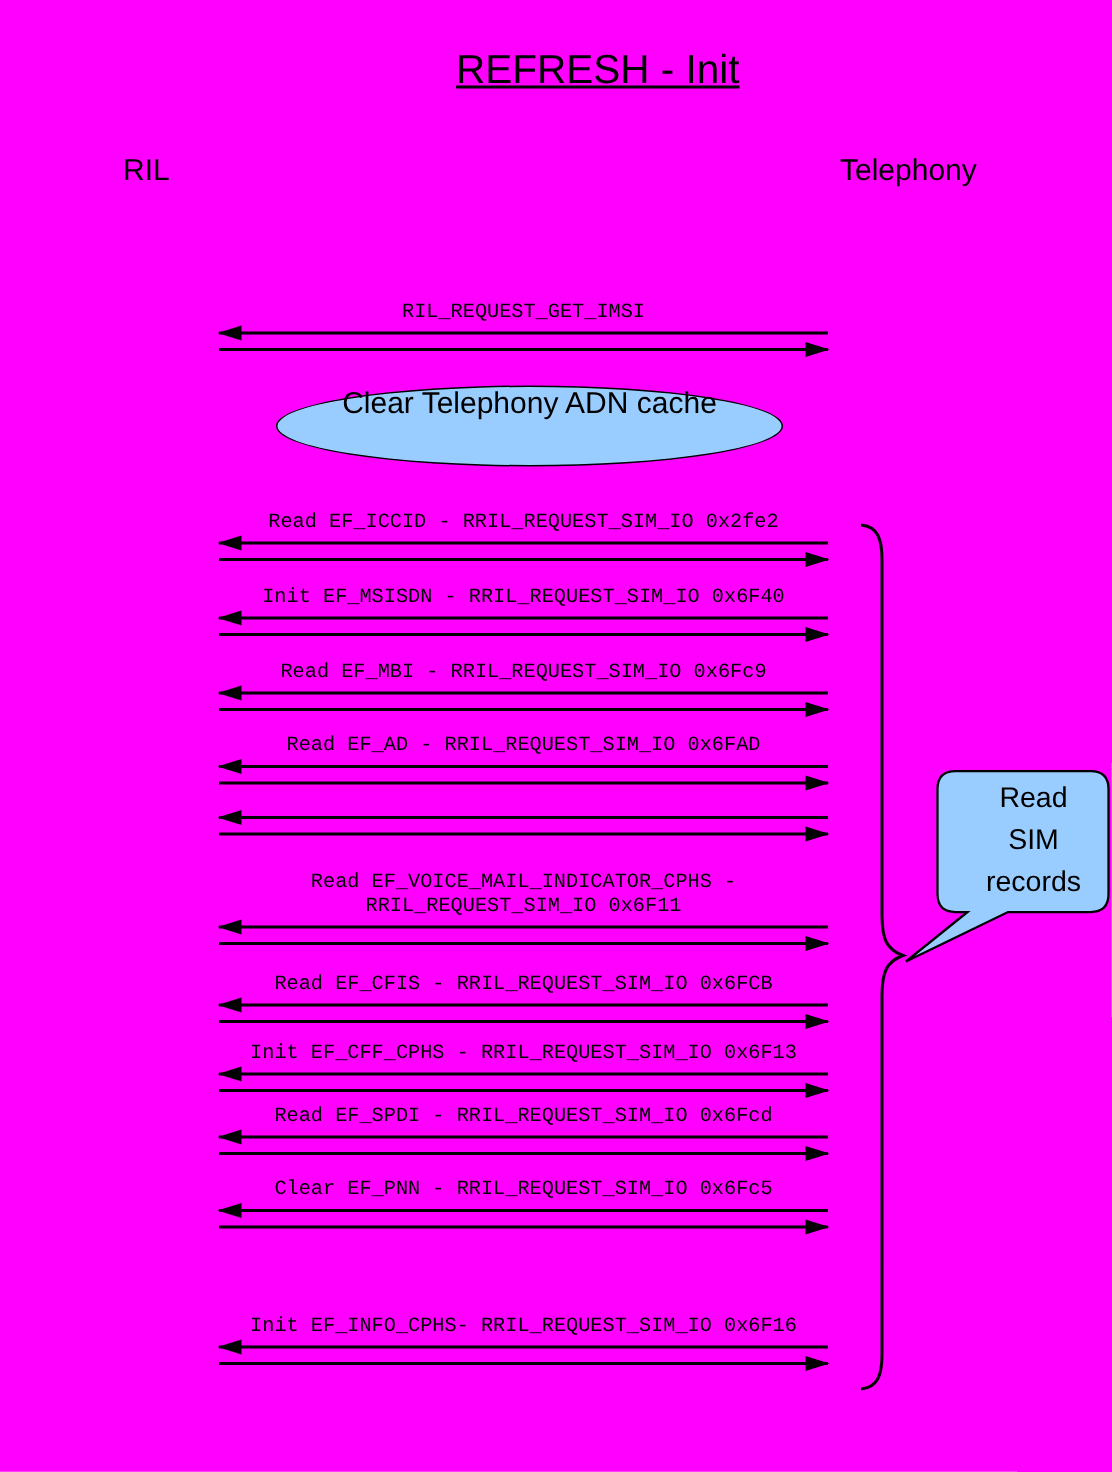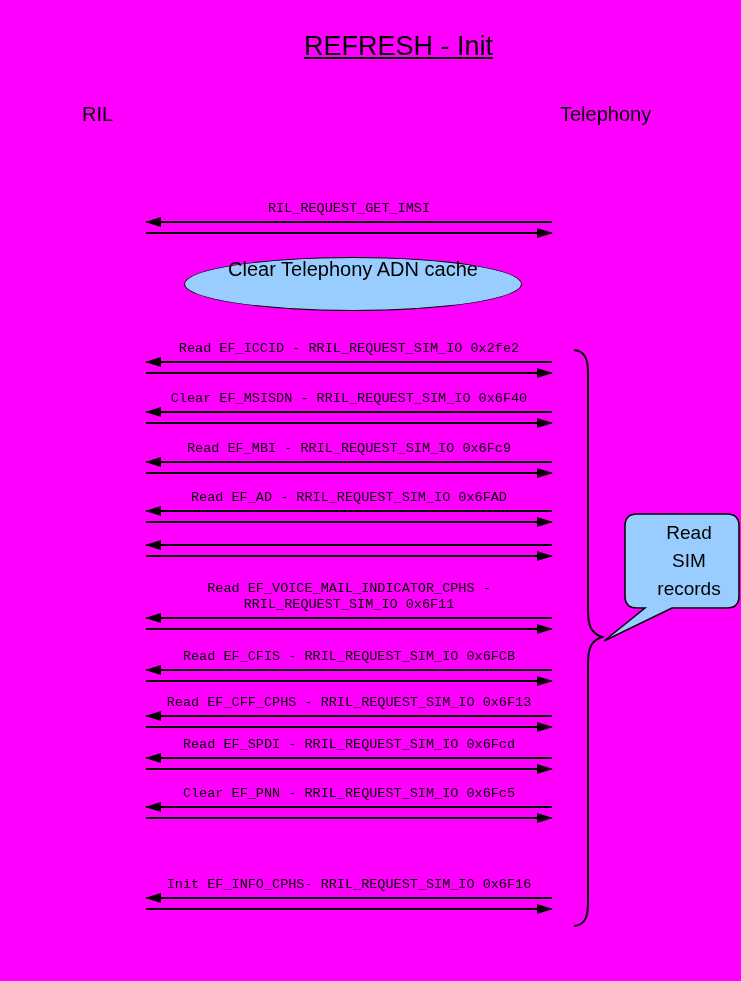--- a/index.html
+++ b/index.html
@@ -92,21 +92,21 @@
     <div class="msg-label">Read EF_ICCID - RRIL_REQUEST_SIM_IO 0x2fe2</div>
     <div class="arrow left">
         <span class="shaft"></span>
       </div>
     <div class="arrow right">
         <span class="shaft"></span>
       </div>
   </div>
 
   <div class="msg" style="top:391px">
-    <div class="msg-label">Clear EF_MSISDN - RRIL_REQUEST_SIM_IO 0x6F40</div>
+    <div class="msg-label">Init EF_MSISDN - RRIL_REQUEST_SIM_IO 0x6F40</div>
     <div class="arrow left">
         <span class="shaft"></span>
       </div>
     <div class="arrow right">
         <span class="shaft"></span>
       </div>
   </div>
 
   <div class="msg" style="top:441px">
     <div class="msg-label">Read EF_MBI - RRIL_REQUEST_SIM_IO 0x6Fc9</div>
@@ -151,21 +151,21 @@
     <div class="msg-label">Read EF_CFIS - RRIL_REQUEST_SIM_IO 0x6FCB</div>
     <div class="arrow left">
         <span class="shaft"></span>
       </div>
     <div class="arrow right">
         <span class="shaft"></span>
       </div>
   </div>
 
   <div class="msg" style="top:695px">
-    <div class="msg-label">Read EF_CFF_CPHS - RRIL_REQUEST_SIM_IO 0x6F13</div>
+    <div class="msg-label">Init EF_CFF_CPHS - RRIL_REQUEST_SIM_IO 0x6F13</div>
     <div class="arrow left">
         <span class="shaft"></span>
       </div>
     <div class="arrow right">
         <span class="shaft"></span>
       </div>
   </div>
 
   <div class="msg" style="top:737px">
     <div class="msg-label">Read EF_SPDI - RRIL_REQUEST_SIM_IO 0x6Fcd</div>

